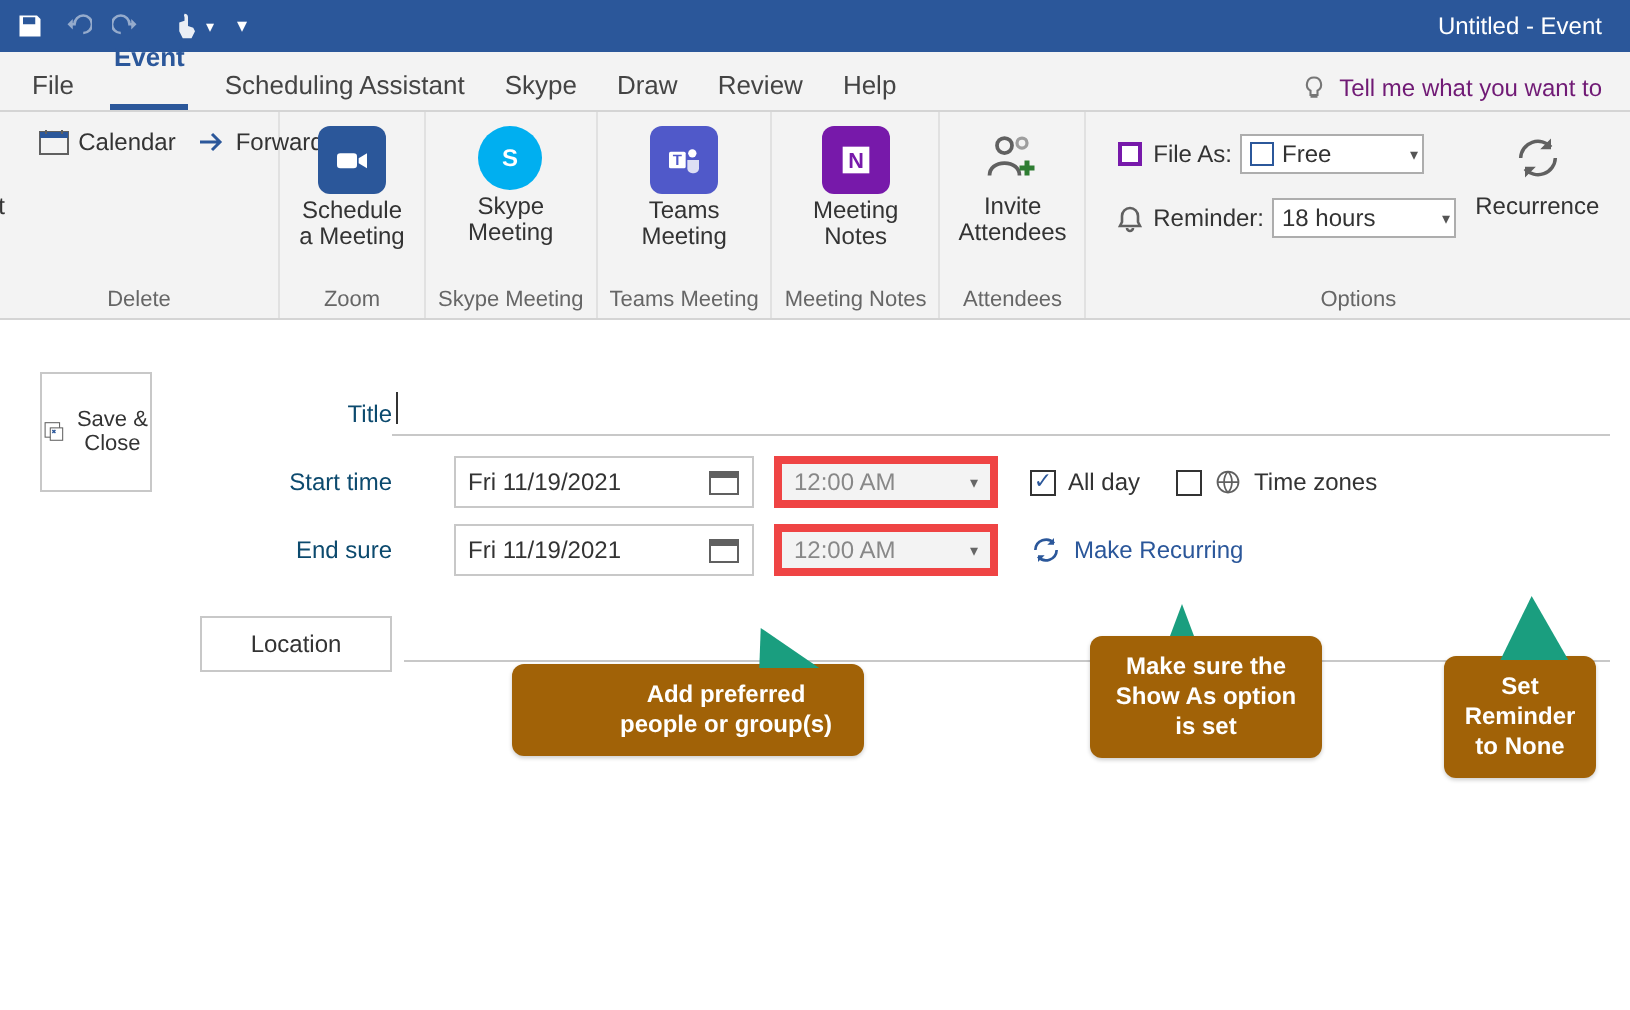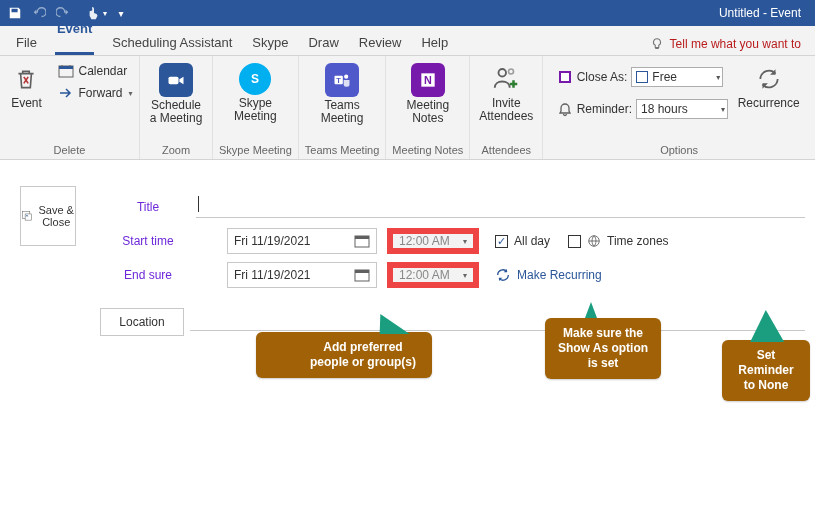--- a/index.html
+++ b/index.html
@@ -8,73 +8,73 @@
   
   .titlebar { background: #2b579a; height: 26px; color: #fff; display: flex; align-items: center; padding: 0 4px; }
   .qat { display: flex; align-items: center; gap: 2px; }
   .qat .qicon { width: 22px; height: 22px; display: flex; align-items: center; justify-content: center; }
   .titlebar .title { flex: 1; text-align: right; padding-right: 10px; font-size: 12px; }
 
   
   .tabs { height: 30px; display: flex; align-items: flex-end; gap: 16px; padding: 0 14px; border-bottom: 1px solid #d4d4d4; background: #f3f3f3;}
   .tab { font-size: 13px; color: #444; padding: 6px 2px 5px 2px; cursor: default; }
   .tab.active { color: #2b579a; border-bottom: 3px solid #2b579a; font-weight: 700; padding-bottom: 16px;}
-  .tellme { display:flex; align-items:center; gap:6px; color:#b91c1c; margin-left:auto; font-size:12px; padding-bottom:4px;}
+  .tellme { display:flex; align-items:center; gap:6px; color:#701a75; margin-left:auto; font-size:12px; padding-bottom:4px;}
   .bulb { width:14px;height:14px; }
 
   
   .ribbon { height: 104px; background: #f3f3f3; border-bottom: 1px solid #d4d4d4; display: flex; position: relative; }
   .group { display:flex; flex-direction:column; align-items:center; border-right:1px solid #e1e1e1; padding: 3px 6px 0 6px; }
   .group-body { display:flex; align-items:flex-start; gap:4px; flex:1; }
   .group-label { font-size: 11px; color:#666; padding: 2px 0 3px 0; }
   .bigbtn { display:flex; flex-direction:column; align-items:center; justify-content:flex-start; width:60px; padding-top:4px; }
   .bigbtn .ico { width:32px; height:32px; display:flex; align-items:center; justify-content:center; }
   .bigbtn .lbl { font-size:12px; text-align:center; line-height:13px; margin-top:2px;}
-  .smallbtns { display:flex; flex-direction:column; gap:2px; padding-top:2px;}
+  .smallbtns { display:flex; flex-direction:row; gap:2px; padding-top:2px;}
   .smallbtn { display:flex; align-items:center; gap:4px; font-size:12px; padding:2px 4px;}
   .tri { font-size:8px; color:#666; margin-left:2px;}
 
   .app-ico { width:34px;height:34px;border-radius:6px;display:flex;align-items:center;justify-content:center; }
   .zoom-ico { background:#2b579a; }
   .skype-ico { background:#00aff0; border-radius:50%; }
   .teams-ico { background:#5059c9; }
   .onenote-ico { background:#7719aa; }
 
   
   .opt-row { display:flex; align-items:center; gap:4px; font-size:12px; padding:2px 0;}
   .opt-combo { border:1px solid #adadad; background:#fff; height:20px; display:flex; align-items:center; width:92px; justify-content:space-between; padding:0 2px 0 4px; font-size:12px;}
   .free-swatch { width:12px;height:12px;border:1px solid #2b579a; background:#fff; margin-right:4px;}
   .opt-combo .dd { font-size:8px; color:#555;}
 
   
   .form-area { position:relative; padding: 30px 0 0 0; }
   .save-close { position:absolute; left:20px; top:26px; width:56px; height:60px; border:1px solid #c8c8c8; background:#fff; display:flex; flex-direction:row; align-items:center; justify-content:center; font-size:11px; text-align:center; gap:4px;}
   .form-rows { margin-left: 100px; }
   .frow { display:flex; align-items:center; height:34px; }
-  .flabel { width:96px; text-align:center; color:#6d28d9; font-size:12px;}
+  .flabel { width:96px; text-align:right; color:#0c4a6e; font-size:12px;}
   .title-input { border:none; border-bottom:1px solid #c8c8c8; flex:1; height:22px; margin-right:10px; font-size:12px; padding:0 2px; outline:none; background:transparent;}
   .title-caret { width:1px; height:16px; background:#333; display:inline-block; vertical-align:middle; }
   .datebox { border:1px solid #c8c8c8; width:150px; height:26px; display:flex; align-items:center; justify-content:space-between; padding:0 6px; margin-right:10px; font-size:12px; background:#fff;margin-left:31px;}
-  .timebox { border:6px solid #ef4444; width:92px; height:26px; display:flex; align-items:center; justify-content:space-between; padding:0 6px; color:#888; background:#f3f3f3; margin-right:16px; font-size:12px;}
+  .timebox { border:4px solid #ef4444; width:112px; height:26px; display:flex; align-items:center; justify-content:space-between; padding:0 6px; color:#888; background:#f3f3f3; margin-right:16px; font-size:12px;}
   .chk { display:flex; align-items:center; gap:6px; font-size:12px; margin-right:18px; }
   .box { width:13px;height:13px;border:1px solid #333; display:flex;align-items:center;justify-content:center;background:#fff;}
   .box.checked::after { content:"✓"; font-size:11px; color:#2b579a; line-height:11px;}
   .globe { width:14px;height:14px; }
   .make-rec { display:flex; align-items:center; gap:6px; color:#2b579a; font-size:12px;}
 
-  .loc-btn { width:84px; height:28px; border:1px solid #c8c8c8; background:#fff; display:flex; align-items:center; justify-content:center; font-size:12px; margin: 8px 0 0 100px;}
+  .loc-btn { width:96px; height:28px; border:1px solid #c8c8c8; background:#fff; display:flex; align-items:center; justify-content:center; font-size:12px; margin: 8px 0 0 100px;}
 
   
   .callout { position:absolute; background:#a16207; color:#fff; font-size:12px; font-weight:600; text-align:center; border-radius:6px; padding:8px 10px; line-height:15px; box-shadow:0 1px 2px rgba(0,0,0,.2);}
   .callout .tail { position:absolute; width:0;height:0; }
   .c1 { left:256px; top:172px; width:176px;padding-left:48px; }
   .c1 .tail { left:120px; top:-18px; border-left:8px solid transparent; border-right:22px solid transparent; border-bottom:20px solid #1a9e7f; transform: skewX(20deg);}
   .c2 { left:545px; top:158px; width:116px; }
   .c2 .tail { left:40px; top:-16px; border-left:6px solid transparent; border-right:6px solid transparent; border-bottom:16px solid #1a9e7f;}
-  .c3 { left:722px; top:180px; width:88px; }
+  .c3 { left:722px; top:168px; width:76px; }
   .c3 .tail { left:34px; top:-30px; border-left:4px solid transparent; border-right:30px solid transparent; border-bottom:32px solid #1a9e7f; transform: skewX(-20deg);}
 
   svg { display:block; }
 </style>
 </head>
 <body>
 
 <div class="titlebar">
   <div class="qat">
     <span class="qicon">
@@ -237,21 +237,21 @@
   </div>
 
   <div class="group" style="flex:1; border-right:none">
     <div class="group-body" style="align-items:flex-start">
       <div style="display:flex;flex-direction:column;gap:8px;padding-top:6px;min-width:175px">
         <div class="opt-row">
           <svg width="16" height="16" viewBox="0 0 16 16">
               <rect x="2" y="2" width="12" height="12" fill="#7719aa"></rect>
               <rect x="4" y="4" width="8" height="8" fill="#fff"></rect>
             </svg>
-          <span>Close As:</span>
+          <span>File As:</span>
           <div class="opt-combo">
             <span style="display:flex;align-items:center">
                 <span class="free-swatch"></span>
                 <span>Free</span>
               </span>
             <span class="dd">▾</span>
           </div>
         </div>
         <div class="opt-row">
           <svg width="16" height="16" viewBox="0 0 16 16">

